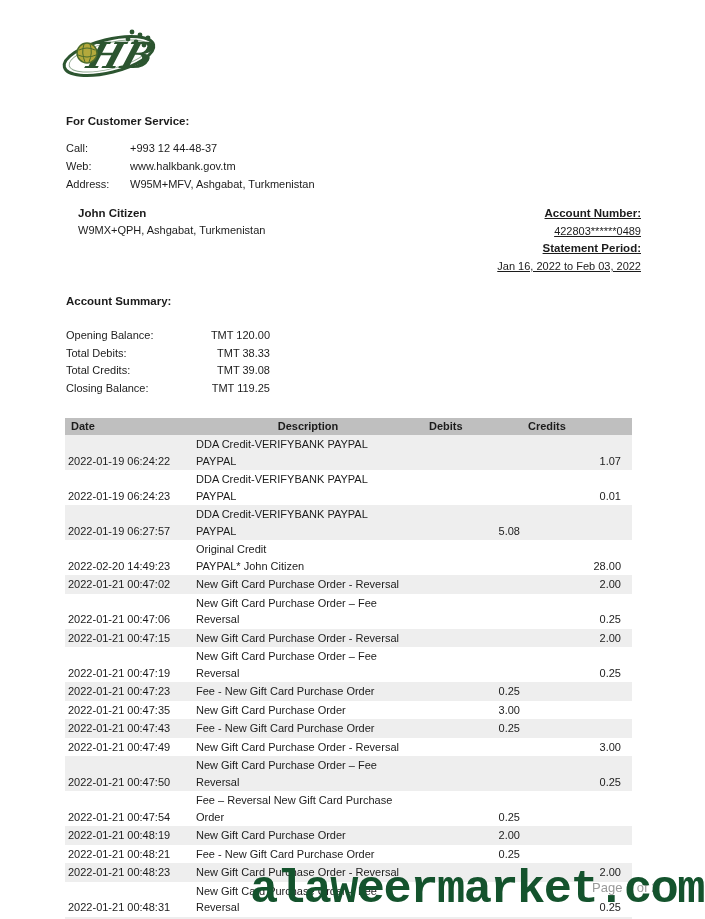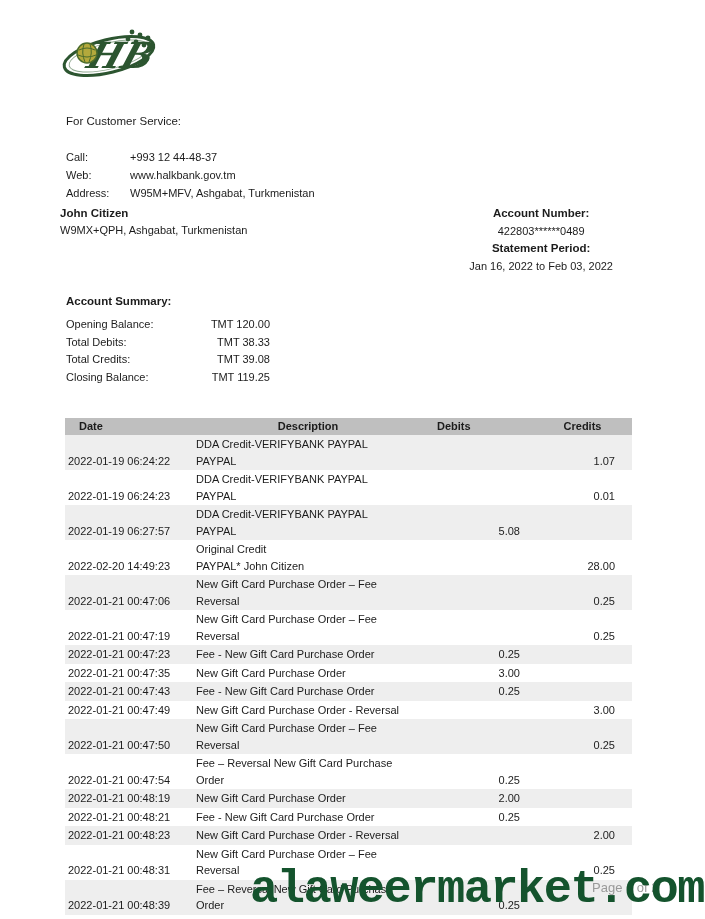--- a/index.html
+++ b/index.html
@@ -5,47 +5,47 @@
   * { margin:0; padding:0; box-sizing:border-box; }
   html,body { background:#fff; }
   .page {
     position:relative; width:705px; height:919px; background:#ffffff;
     font-family:"Liberation Sans", sans-serif; color:#1c1c1c; overflow:hidden;
   }
   
   .logo { position:absolute; left:56px; top:22px; width:112px; height:62px; }
   
   .cust-service { position:absolute; left:66px; top:115px; font-size:11px; width:330px; }
-  .cust-service .cs-title { font-weight:normal; font-size:11.5px; margin-bottom:21px; }
+  .cust-service .cs-title { font-weight:bold; font-size:11.5px; margin-bottom:12px; }
   .cs-row { display:flex; line-height:18px; }
   .cs-row .cs-label { width:64px; font-weight:normal; }
   
-  .holder { position:absolute; left:60px; top:205px; font-size:11px; line-height:17px; }
+  .holder { position:absolute; left:78px; top:205px; font-size:11px; line-height:17px; }
   .holder .holder-name { font-weight:bold; font-size:11.5px; }
-  .acct-info { position:absolute; right:92px; top:205px; font-size:11px; line-height:17.5px; text-align:center; }
+  .acct-info { position:absolute; right:64px; top:205px; font-size:11px; line-height:17.5px; text-align:right;text-decoration:underline; }
   .acct-info .b { font-weight:bold; font-size:11.5px; }
   
   .summary { position:absolute; left:66px; top:295px; font-size:11px; width:204px; }
-  .summary .sum-title { font-weight:bold; font-size:11.5px; margin-bottom:9px; }
+  .summary .sum-title { font-weight:bold; font-size:11.5px; margin-bottom:20px; }
   .sum-row { display:flex; justify-content:space-between; line-height:17.7px;align-items:center; }
   .sum-row .sum-value { text-align:right; }
   
   .txn-table { position:absolute; left:65px; top:418px; width:567px; border-collapse:collapse; font-size:11px; table-layout:fixed; }
   .txn-table col.c-date   { width:128px; }
   .txn-table col.c-desc   { width:230px; }
   .txn-table col.c-debit  { width:99px; }
   .txn-table col.c-credit { width:110px; }
-  .txn-table th { background:#bfbfbf; font-weight:bold; padding:2px 14px; line-height:13px; }
+  .txn-table th { background:#bfbfbf; font-weight:bold; padding:2px 6px; line-height:13px; }
   .txn-table th.h-date { text-align:left; }
   .txn-table th.h-desc { text-align:center; }
   .txn-table th.h-debit { text-align:left; padding-right:2px; }
-  .txn-table th.h-credit { text-align:center; padding-right:3px; }
+  .txn-table th.h-credit { text-align:left; padding-right:3px; }
   .txn-table td { padding:1px 3px; line-height:16.5px; vertical-align:bottom; }
   .txn-table td.col-debit { text-align:right; padding-right:2px;margin-top:36px; }
-  .txn-table td.col-credit { text-align:right; padding-right:17px; }
+  .txn-table td.col-credit { text-align:right; padding-right:11px; }
   .txn-table tbody tr:nth-child(odd) { background:#eeeeee; }
   
   .page-note { position:absolute; left:592px; top:880px; font-size:13px; color:#9a9a9a; z-index:1; }
   .watermark {
     position:absolute; right:1px; bottom:6px; z-index:5;
     font-size:47px; font-weight:bold; letter-spacing:-1.5px; line-height:1;
     color:#14532d; font-family:Liberation Mono, monospace;
   }
 </style>
 </head>
@@ -167,26 +167,42 @@
         <tr>
           <td class="col-date">2022-02-20 14:49:23</td>
           <td class="col-desc">
             <div>Original Credit</div>
             <div>PAYPAL* John Citizen</div>
           </td>
           <td class="col-debit"></td>
           <td class="col-credit">28.00</td>
         </tr>
         <tr>
+          <td class="col-date">2022-01-21 00:47:02</td>
+          <td class="col-desc">
+            <div>New Gift Card Purchase Order - Reversal</div>
+          </td>
+          <td class="col-debit"></td>
+          <td class="col-credit">2.00</td>
+        </tr>
+        <tr>
           <td class="col-date">2022-01-21 00:47:06</td>
           <td class="col-desc">
             <div>New Gift Card Purchase Order – Fee Reversal</div>
           </td>
           <td class="col-debit"></td>
           <td class="col-credit">0.25</td>
+        </tr>
+        <tr>
+          <td class="col-date">2022-01-21 00:47:15</td>
+          <td class="col-desc">
+            <div>New Gift Card Purchase Order - Reversal</div>
+          </td>
+          <td class="col-debit"></td>
+          <td class="col-credit">2.00</td>
         </tr>
         <tr>
           <td class="col-date">2022-01-21 00:47:19</td>
           <td class="col-desc">
             <div>New Gift Card Purchase Order – Fee Reversal</div>
           </td>
           <td class="col-debit"></td>
           <td class="col-credit">0.25</td>
         </tr>
         <tr>

